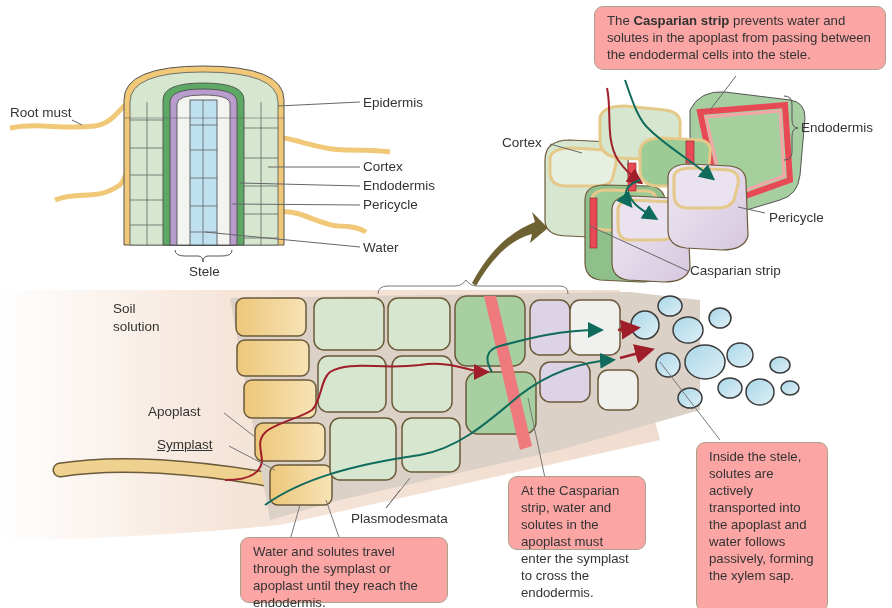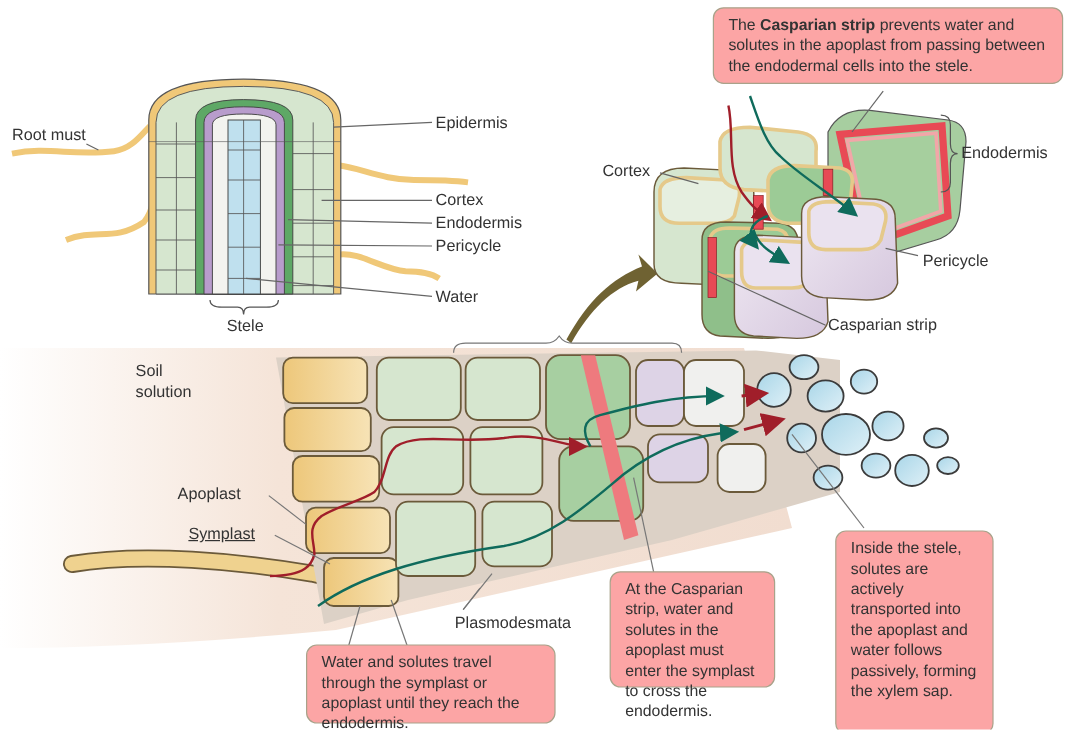--- a/index.html
+++ b/index.html
@@ -203,17 +203,17 @@
 <div class="lbl" style="left:769px;top:210px;">Pericycle</div>
 <div class="lbl" style="left:690px;top:263px;">Casparian strip</div>
 
 <div class="callout" style="left:594px;top:6px;width:292px;height:64px;">
   <span>The </span><b>Casparian strip</b><span> prevents water and solutes in the apoplast from passing between the endodermal cells into the stele.</span>
 </div>
 
 <div class="lbl" style="left:113px;top:300px;line-height:18px;white-space:normal;width:60px;">Soil solution</div>
 <div class="lbl" style="left:148px;top:404px;">Apoplast</div>
 <div class="lbl" style="left:157px;top:437px;text-decoration:underline;">Symplast</div>
-<div class="lbl" style="left:379px;top:511px;text-align:right;">Plasmodesmata</div>
-
-<div class="callout" style="left:255px;top:537px;width:208px;height:66px;">Water and solutes travel through the symplast or apoplast until they reach the endodermis.</div>
-<div class="callout" style="left:508px;top:476px;width:138px;height:97px;">At the Casparian strip, water and solutes in the apoplast must enter the symplast to cross the endodermis.</div>
+<div class="lbl" style="left:351px;top:511px;text-align:right;">Plasmodesmata</div>
+
+<div class="callout" style="left:240px;top:537px;width:208px;height:66px;">Water and solutes travel through the symplast or apoplast until they reach the endodermis.</div>
+<div class="callout" style="left:508px;top:476px;width:138px;height:74px;">At the Casparian strip, water and solutes in the apoplast must enter the symplast to cross the endodermis.</div>
 <div class="callout" style="left:696px;top:442px;width:132px;height:170px;">Inside the stele, solutes are actively transported into the apoplast and water follows passively, forming the xylem sap.</div>
 
 </body></html>

